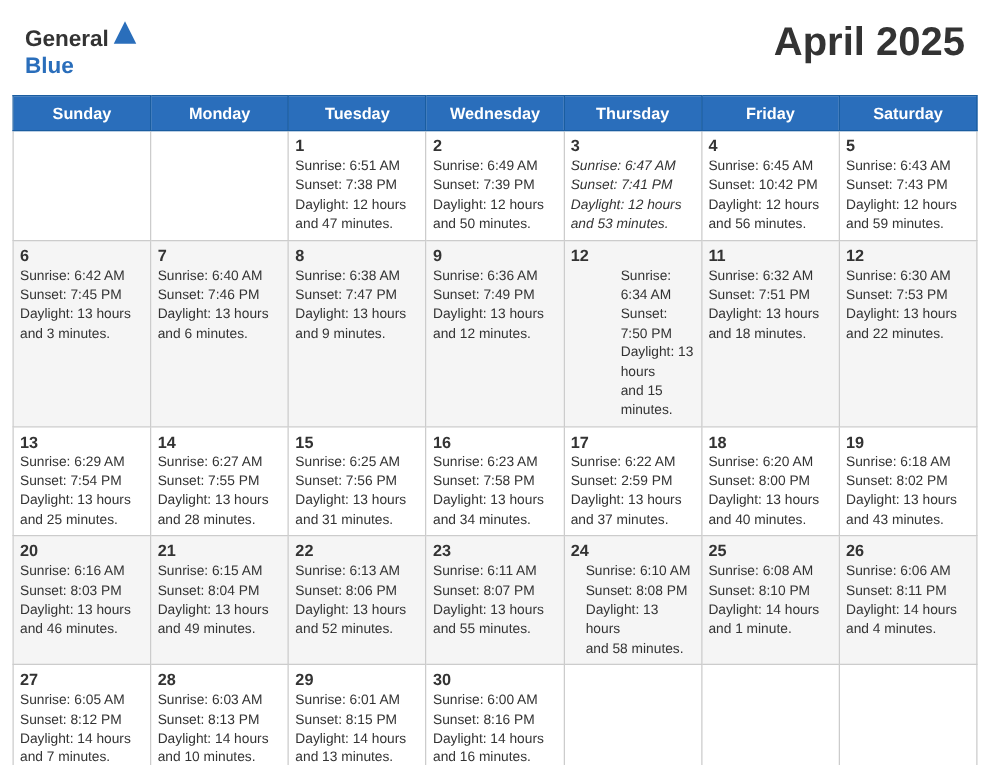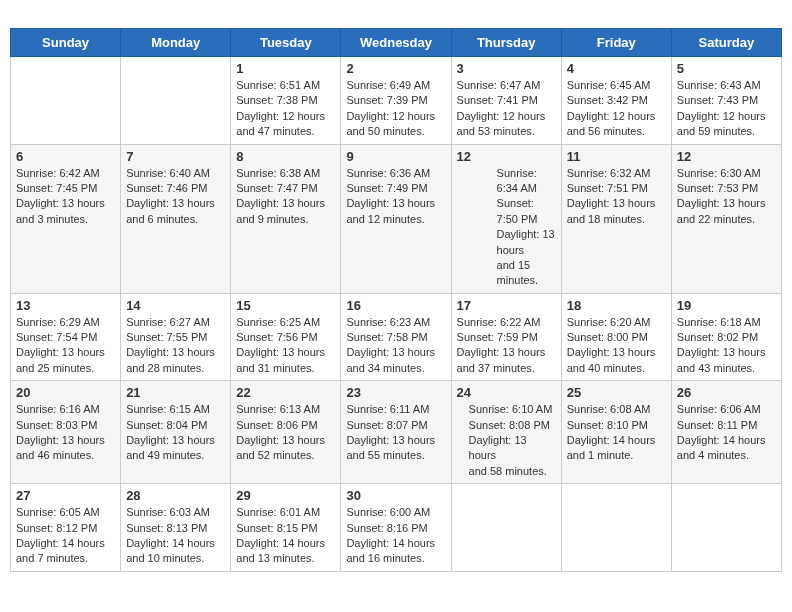--- a/index.html
+++ b/index.html
@@ -88,21 +88,30 @@
       line-height: 1.4;
     }
     .empty-cell {
       background: #fff !important;
     }
   </style>
 </head>
 <body>
 
 <div class="header">
+  <div class="logo">
+    <div>
+      <span class="logo-text-general">General</span><svg class="logo-icon" viewBox="0 0 22 22">
+          <polygon points="11,2 20,20 2,20" fill="#2a6ebb"></polygon>
+        </svg><br>
+      <span class="logo-text-blue">Blue</span>
+    </div>
+  </div>
   <div class="title-block">
+    <h1>April 2025</h1>
   </div>
 </div>
 
 <table class="calendar">
   <thead>
     <tr>
     <th>Sunday</th>
         <th>Monday</th>
         <th>Tuesday</th>
         <th>Wednesday</th>
@@ -124,29 +133,29 @@
         </td>
         <td>
           <span class="day-number">2</span>
           <div class="day-info" style="white-space: pre-line;">Sunrise: 6:49 AM
 Sunset: 7:39 PM
 Daylight: 12 hours
 and 50 minutes.</div>
         </td>
         <td>
           <span class="day-number">3</span>
-          <div class="day-info" style="white-space: pre-line;">Sunrise: 6:47 AM
+          <div class="day-info" style="white-space: pre-line; font-style: italic;">Sunrise: 6:47 AM
 Sunset: 7:41 PM
 Daylight: 12 hours
 and 53 minutes.</div>
         </td>
         <td>
           <span class="day-number">4</span>
           <div class="day-info" style="white-space: pre-line;">Sunrise: 6:45 AM
-Sunset: 3:42 PM
+Sunset: 10:42 PM
 Daylight: 12 hours
 and 56 minutes.</div>
         </td>
         <td>
           <span class="day-number">5</span>
           <div class="day-info" style="white-space: pre-line;">Sunrise: 6:43 AM
 Sunset: 7:43 PM
 Daylight: 12 hours
 and 59 minutes.</div>
         </td>
@@ -227,21 +236,21 @@
         <td>
           <span class="day-number">16</span>
           <div class="day-info" style="white-space: pre-line;">Sunrise: 6:23 AM
 Sunset: 7:58 PM
 Daylight: 13 hours
 and 34 minutes.</div>
         </td>
         <td>
           <span class="day-number">17</span>
           <div class="day-info" style="white-space: pre-line;">Sunrise: 6:22 AM
-Sunset: 7:59 PM
+Sunset: 2:59 PM
 Daylight: 13 hours
 and 37 minutes.</div>
         </td>
         <td>
           <span class="day-number">18</span>
           <div class="day-info" style="white-space: pre-line;">Sunrise: 6:20 AM
 Sunset: 8:00 PM
 Daylight: 13 hours
 and 40 minutes.</div>
         </td>

